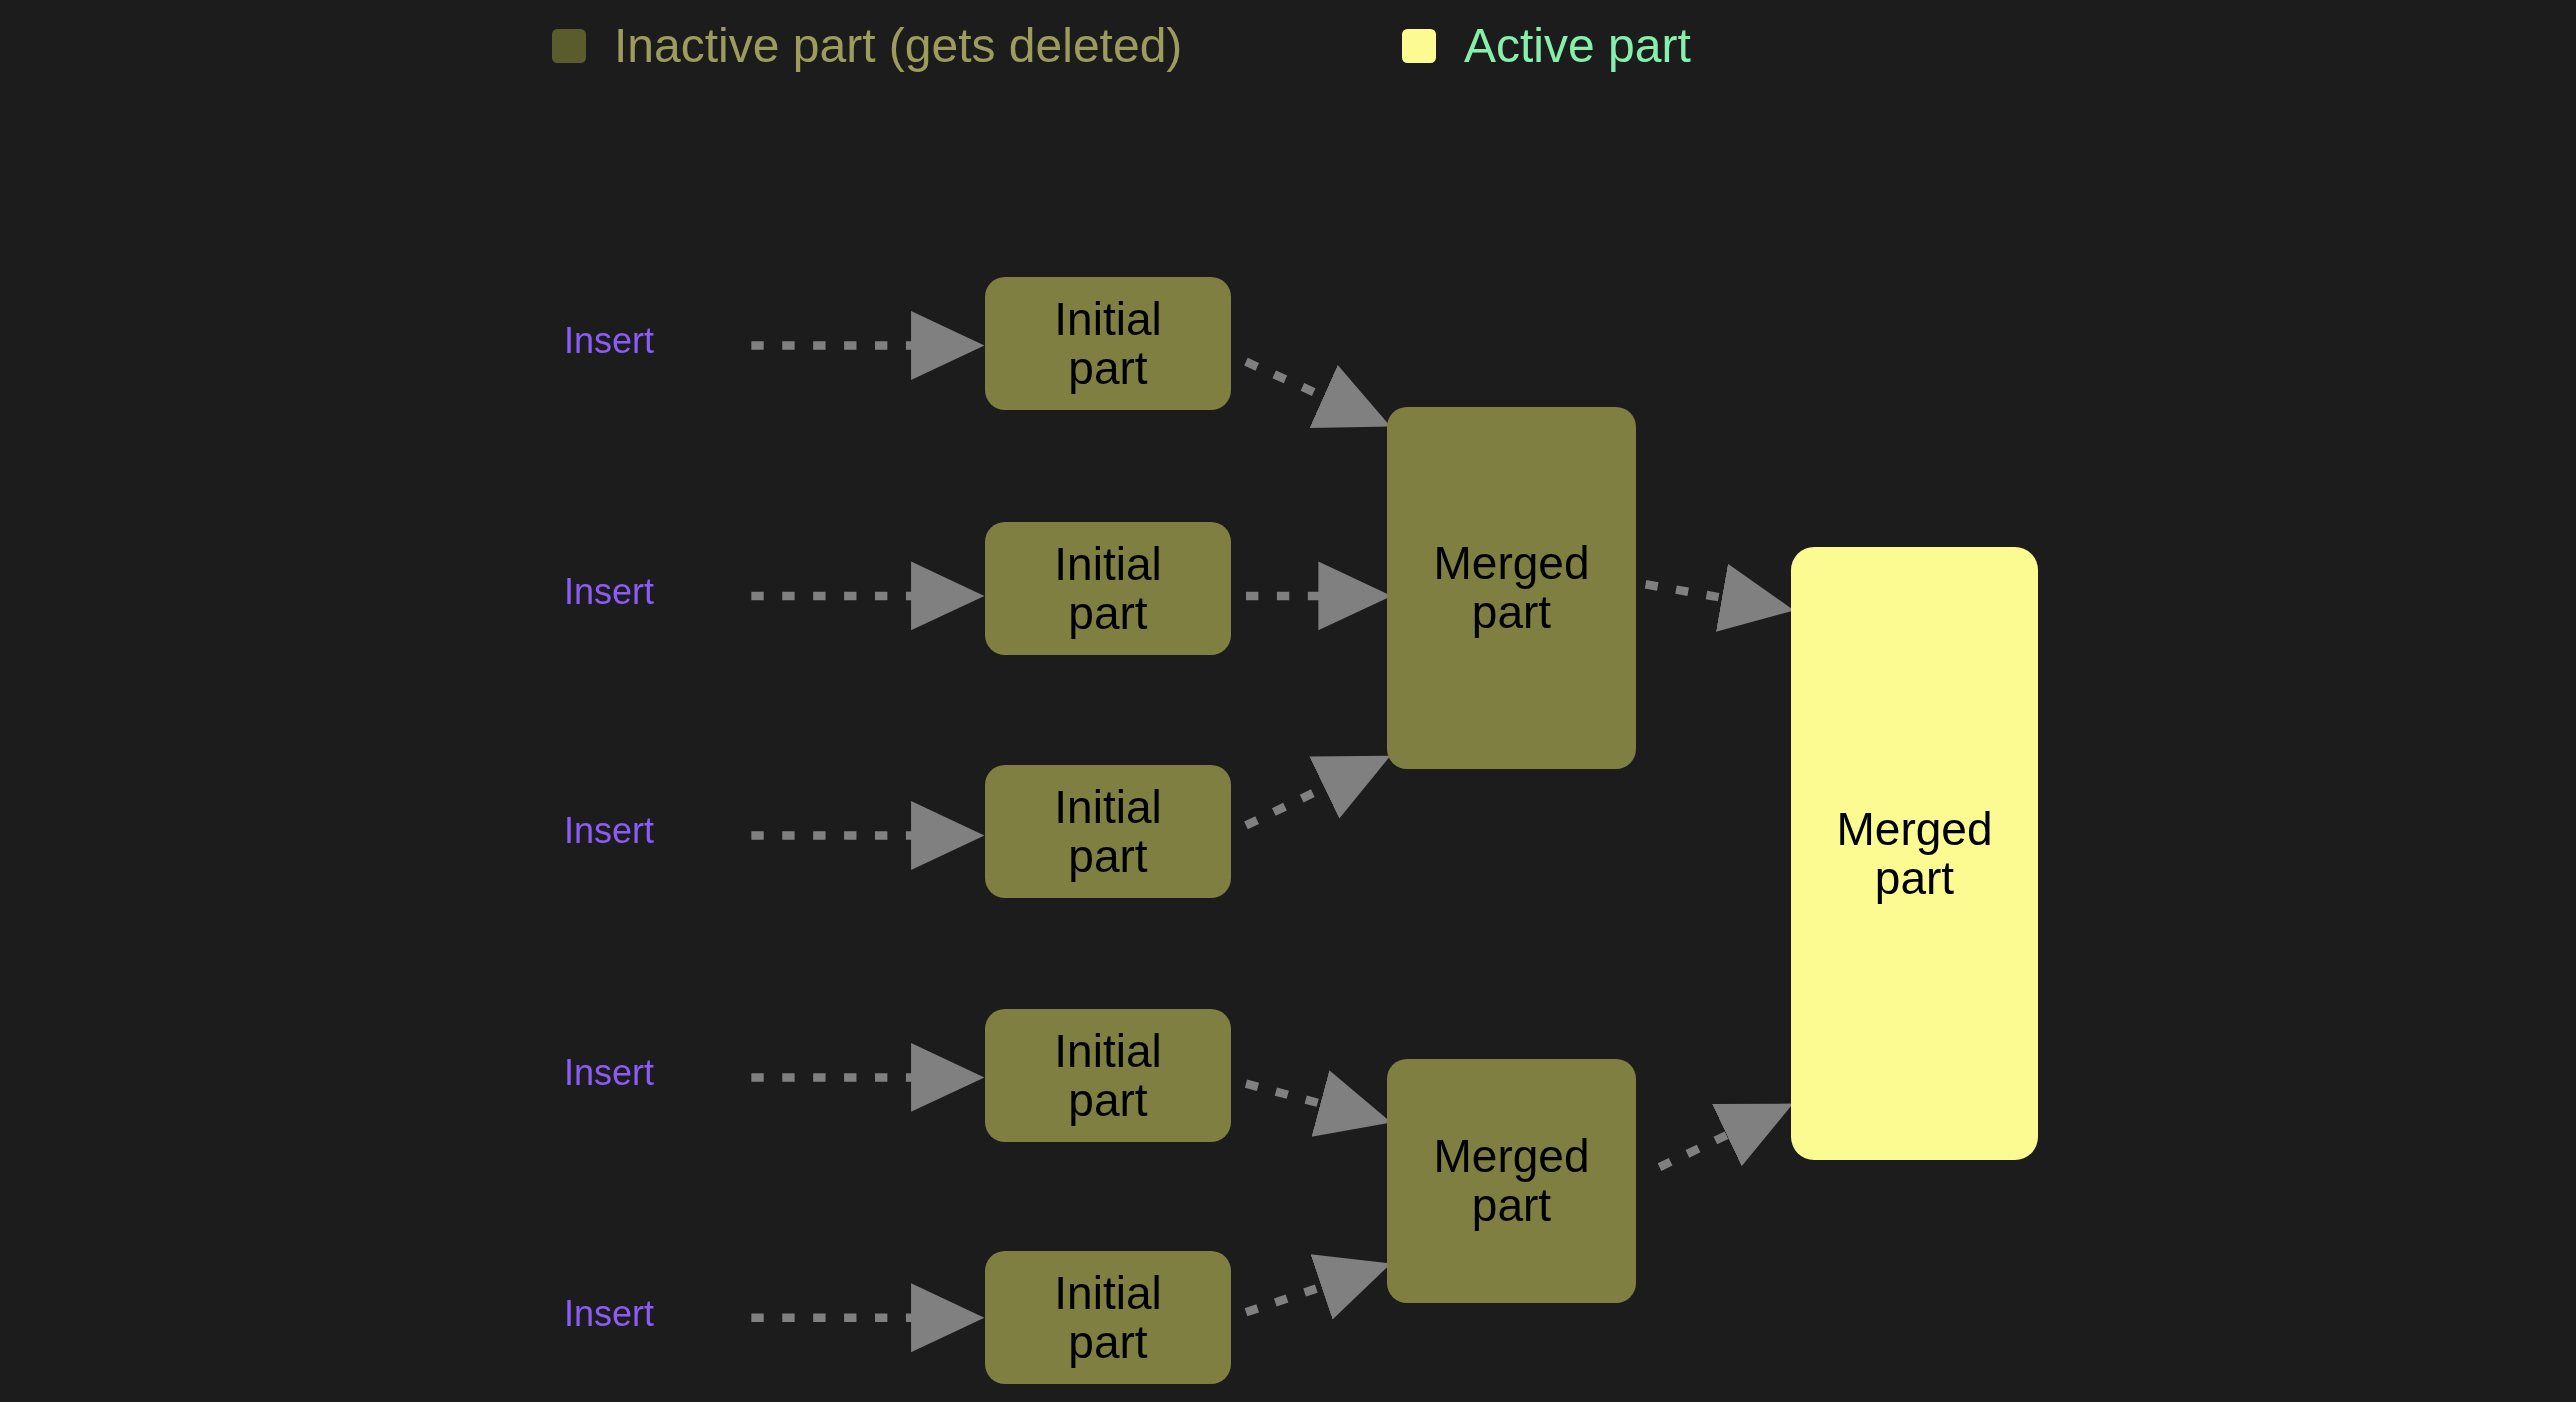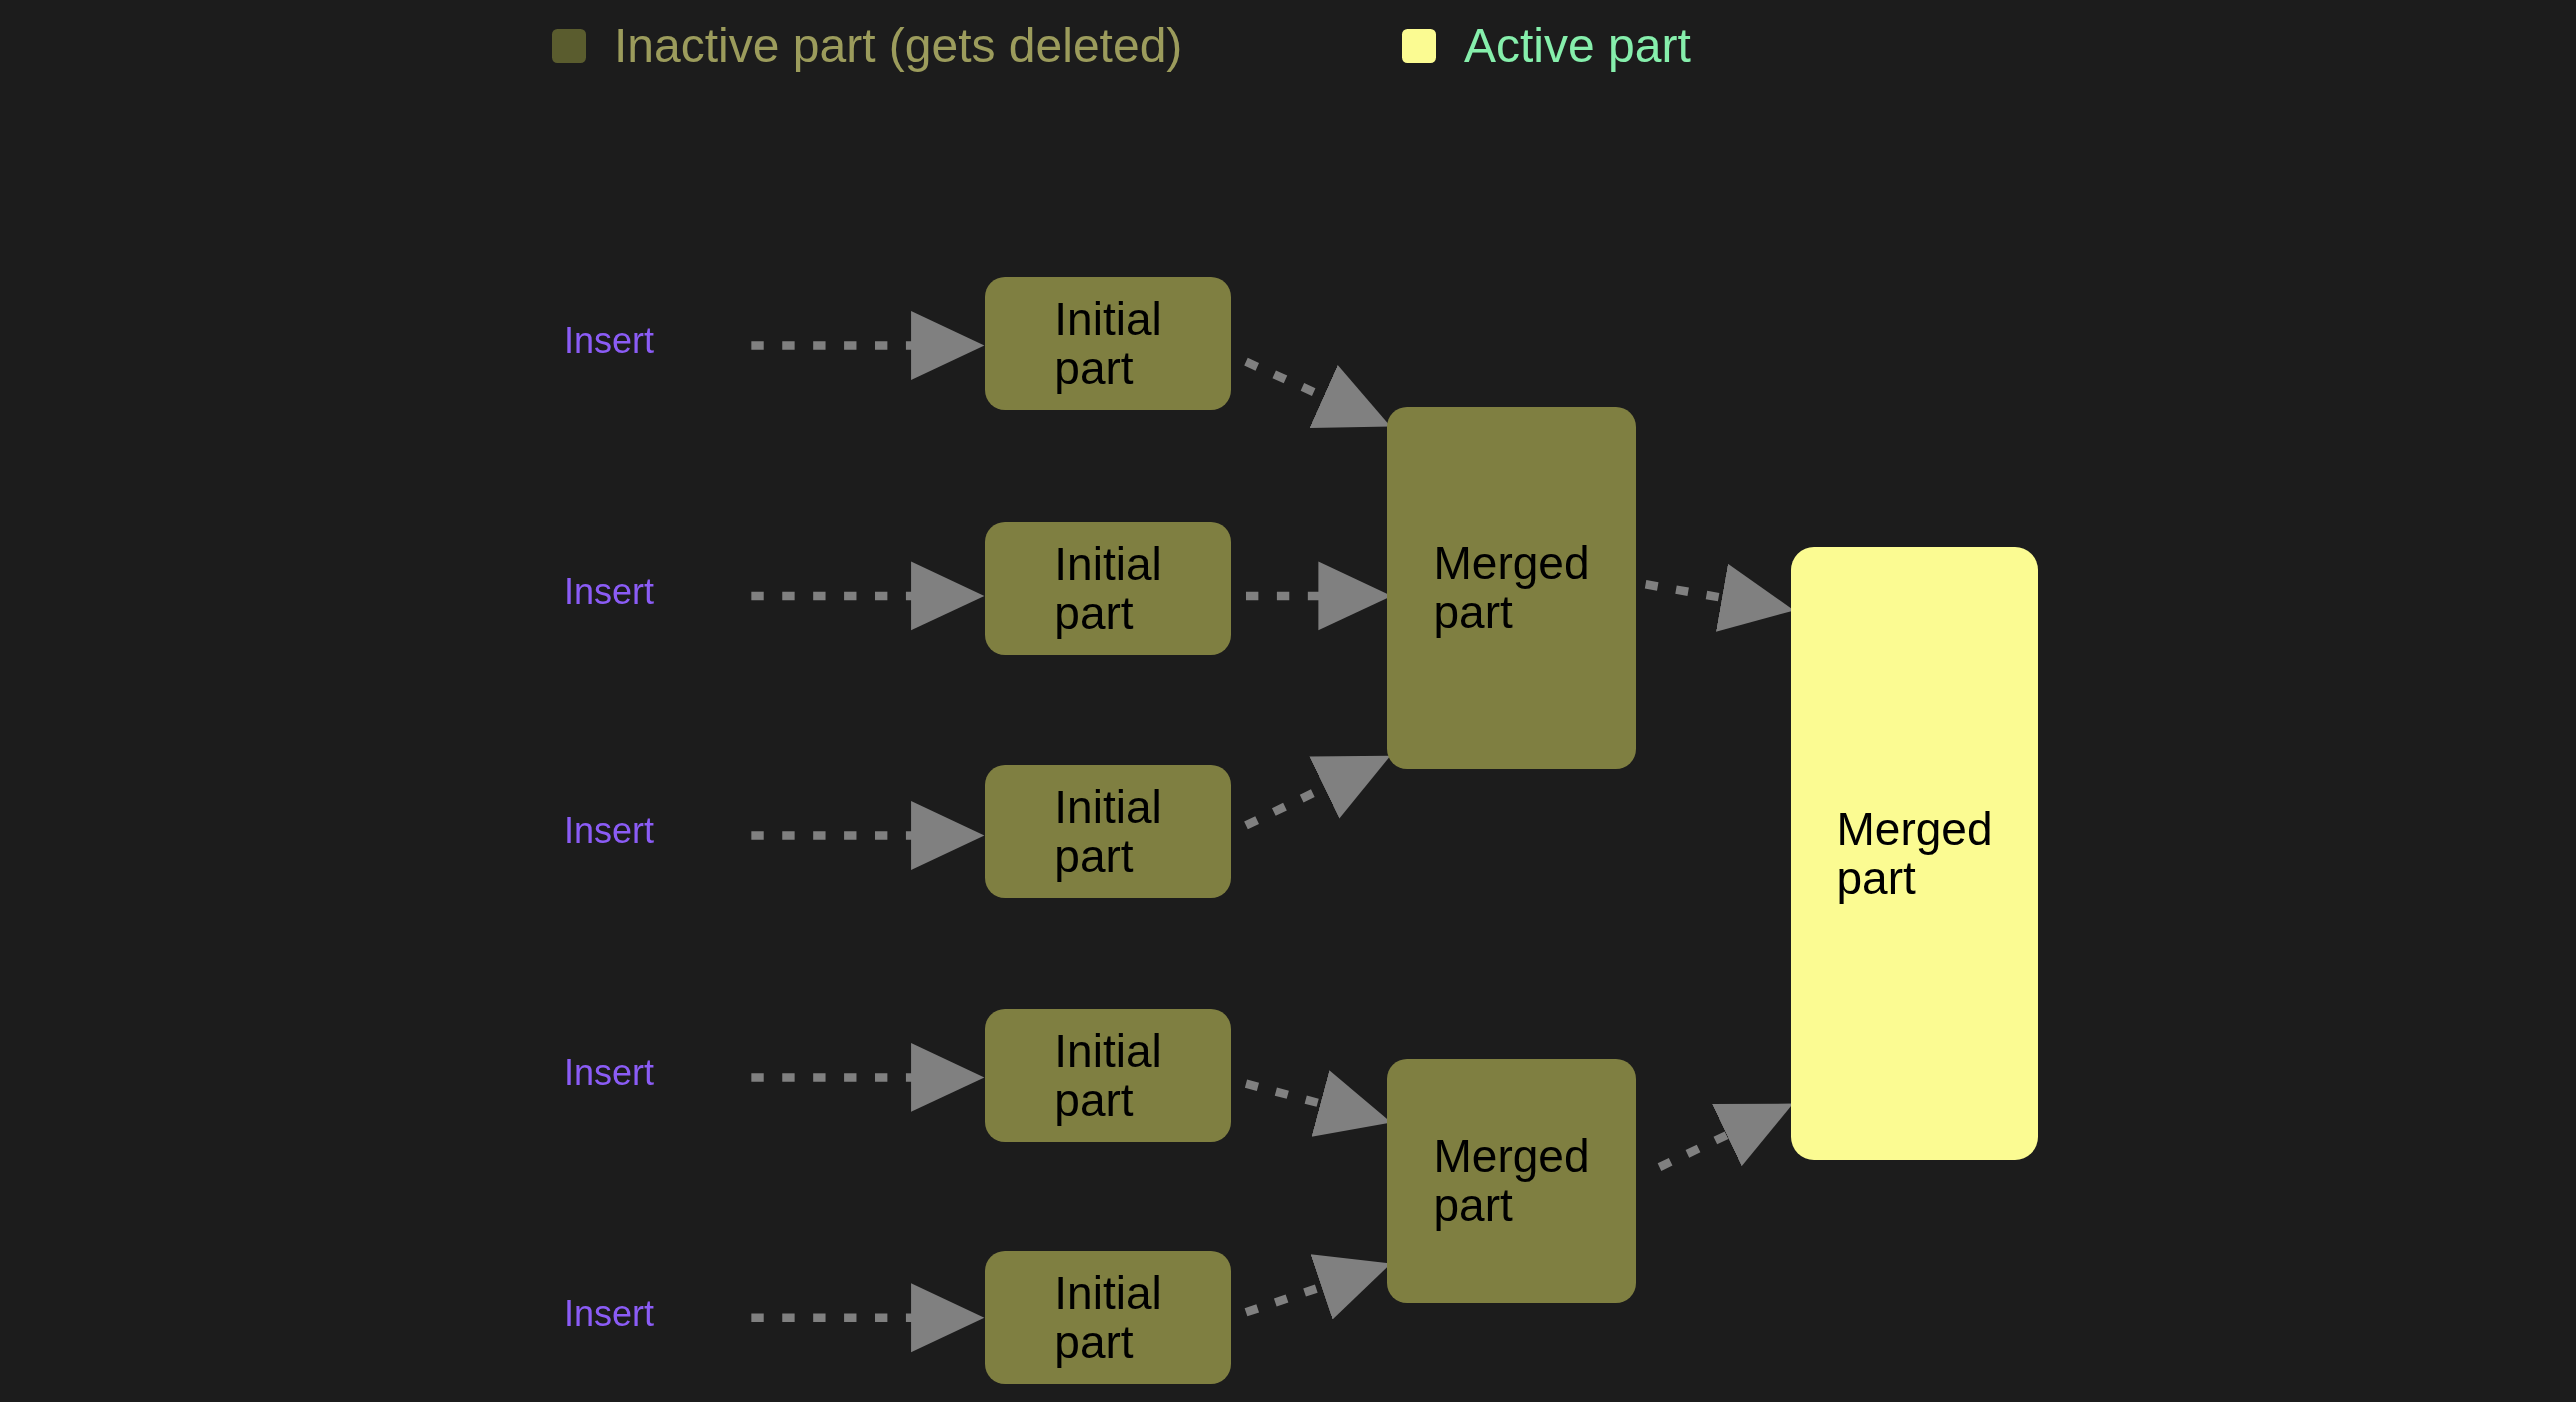--- a/index.html
+++ b/index.html
@@ -21,21 +21,21 @@
   #legend-inactive .lbl{margin-left:28px;font-size:48px;color:#9c9c5c;}
 
   #legend-active{left:1393px;top:21.6px;}
   #legend-active .swatch{width:34px;height:34px;background:#fbfb92;}
   #legend-active .lbl{margin-left:28px;font-size:48px;color:#86efac;}
 
   
   .node{
     position:absolute;border-radius:20px;
     display:flex;align-items:center;justify-content:center;
-    text-align:left;color:#000;line-height:1.06;
+    text-align:center;color:#000;line-height:1.06;
     font-size:46px;white-space:pre-line;
   }
   .node.inactive{background:#7f7f41;}
   .node.active{background:#fbfb92;}
 
   
   .insert-label{
     position:absolute;color:#8b5cf6;font-size:36px;line-height:1;
     white-space:nowrap;
   }

